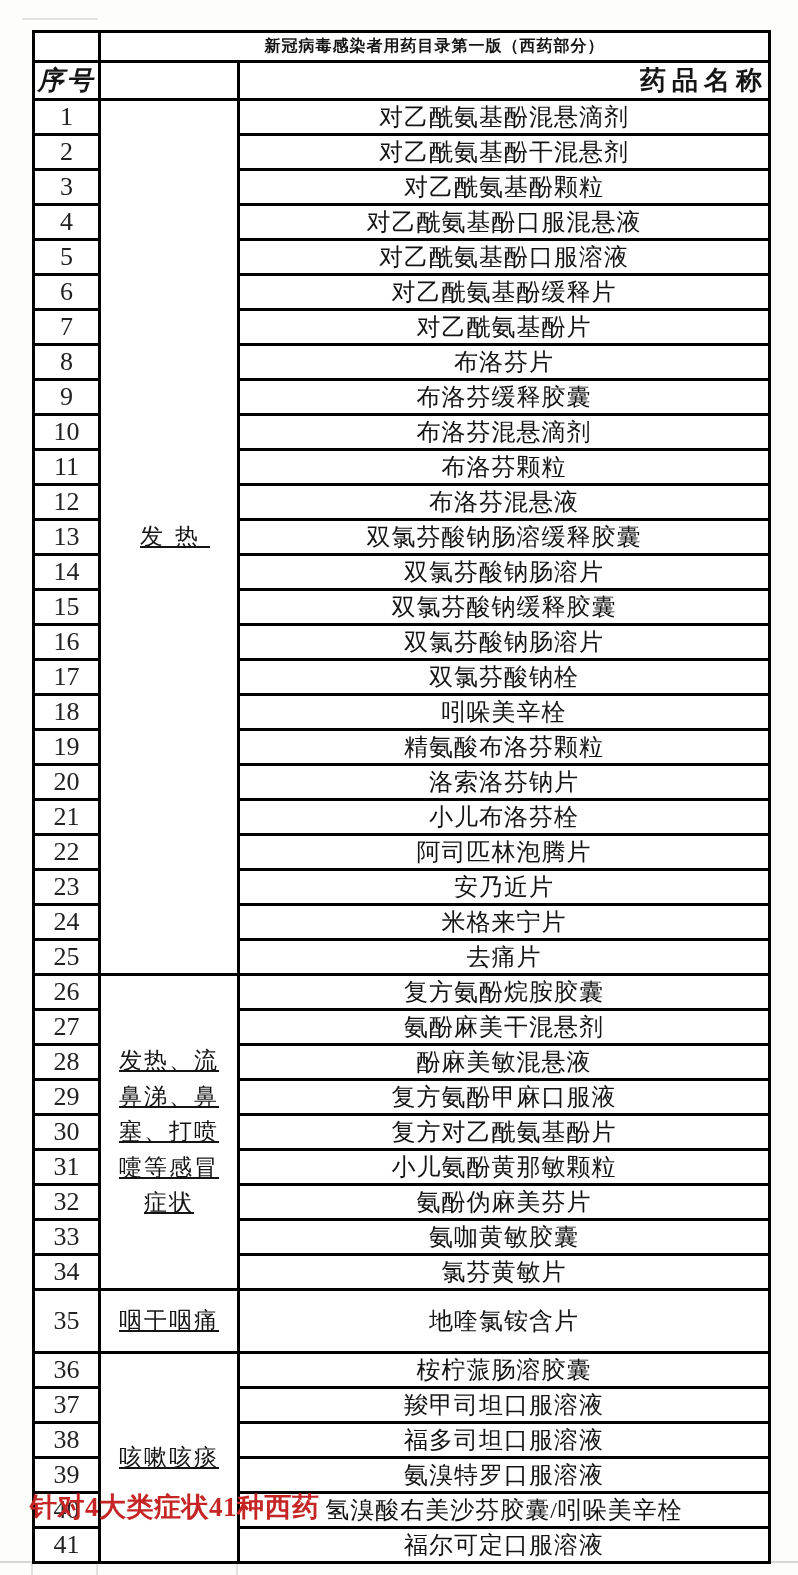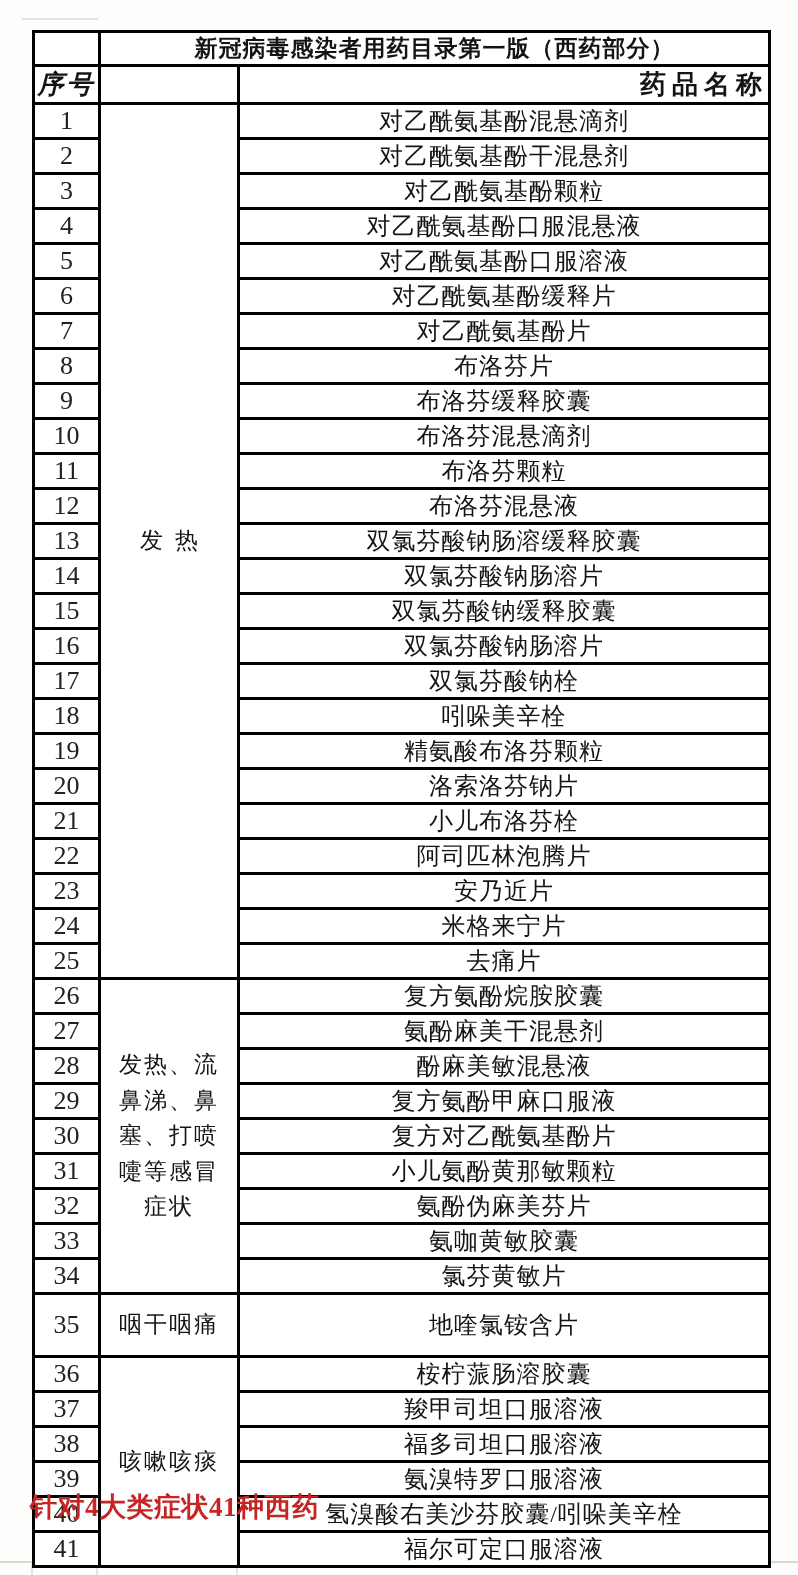--- a/index.html
+++ b/index.html
@@ -48,21 +48,21 @@
     overflow: hidden;
   }
 
   tr { height: 34px; }
   tr.title-row  { height: 30px; }
   tr.header-row { height: 36px; }
   tr.tall       { height: 63px; }
 
   .title-cell {
     text-align: center;
-    font-size: 23px;
+    font-size: 16px;
     font-weight: bold;
     letter-spacing: 1px;
     white-space: nowrap;
   }
   .h-num {
     text-align: center;
     font-size: 26px;
     font-weight: bold;
     letter-spacing: 3px;
     font-style: italic;
@@ -84,20 +84,21 @@
     padding-left: 0;
     letter-spacing: 1px;
     white-space: nowrap;
   }
   td.cat {
     text-align: center;
     font-size: 23px;
     line-height: 1.55;
     white-space: pre-line;
     letter-spacing: 2px;
+    text-decoration: underline;
   }
   td.cat.wide-space { letter-spacing: 12px; text-indent: 12px; }
 
   
   .footer-note {
     position: absolute;
     left: 30px;
     top: 1489px;
     font-size: 27px;
     font-weight: bold;

